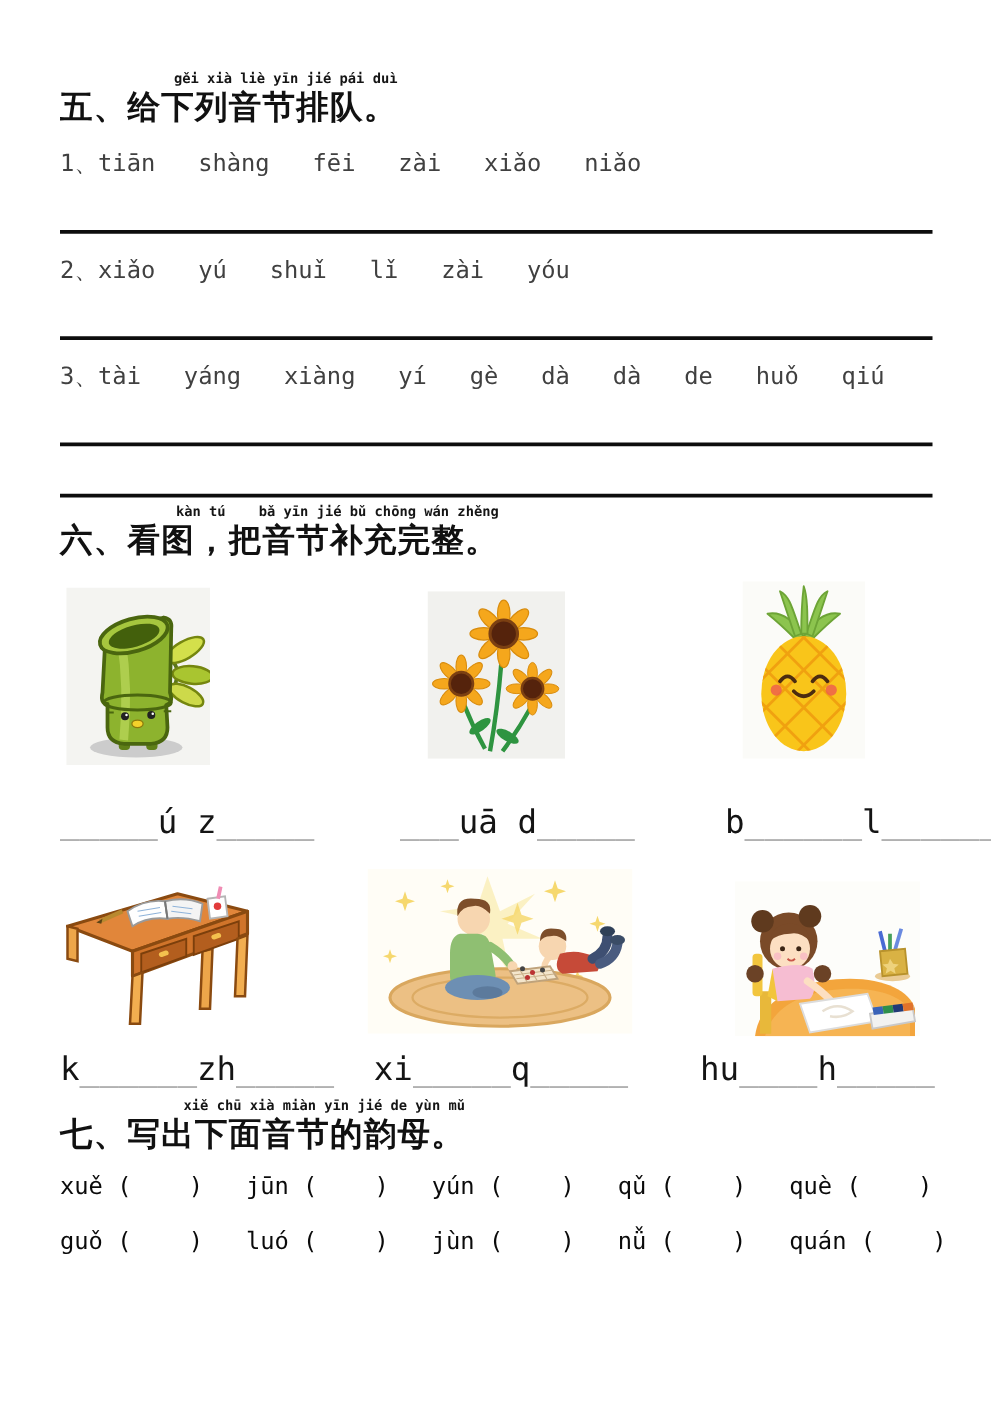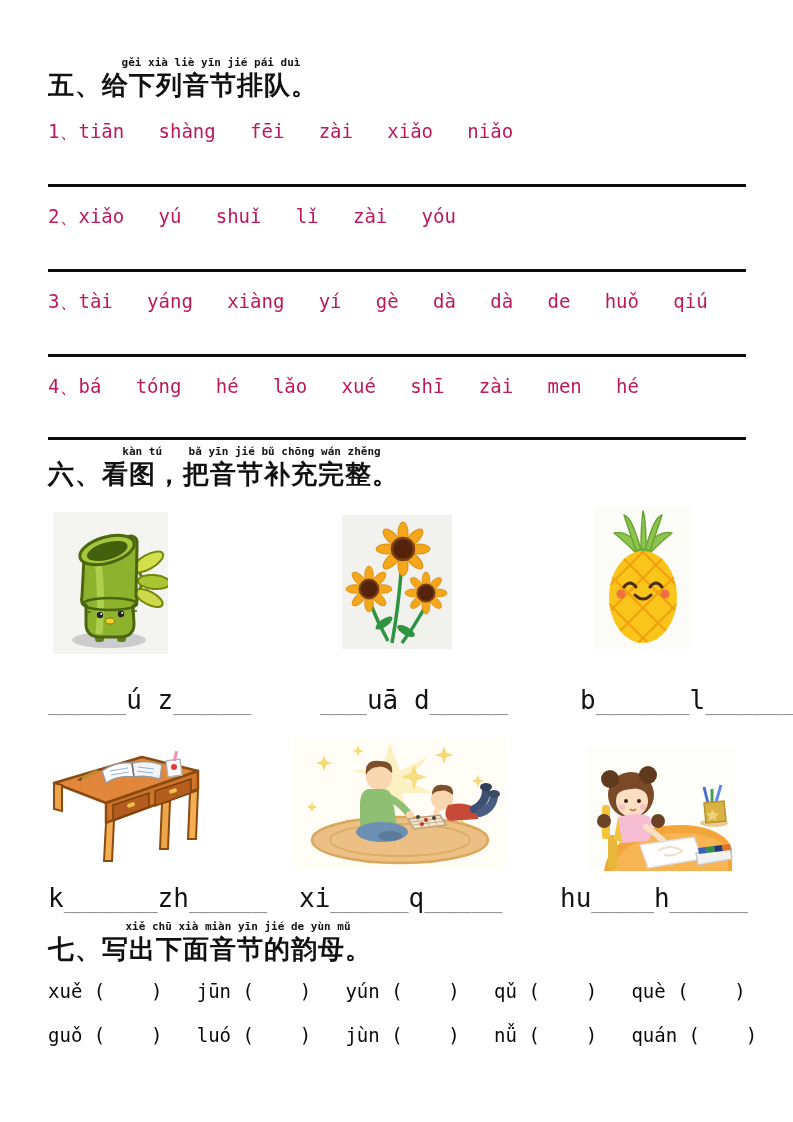--- a/index.html
+++ b/index.html
@@ -9,31 +9,31 @@
     background:#ffffff;
     box-sizing:border-box;
     padding:57px 30px 0 48px;
     font-family:"Liberation Sans", sans-serif;
     color:#111;
     overflow:hidden;
   }
   
   .heading{display:flex;align-items:flex-end;}
   .heading-num{font-size:26px;font-weight:bold;line-height:1.12;letter-spacing:1px;}
-  .heading-main{display:inline-flex;flex-direction:column;align-items:center;}
+  .heading-main{display:inline-flex;flex-direction:column;align-items:flex-end;}
   .heading-pinyin{
     font-family:"DejaVu Sans Mono", monospace;
     font-size:11px;font-weight:bold;line-height:12px;
     white-space:pre;margin:0 0 1px 2px;color:#151515;
   }
   .heading-text{font-size:26px;font-weight:bold;line-height:30px;letter-spacing:1px;}
   
   .py-line{
     font-family:"DejaVu Sans Mono", monospace;
-    font-size:19px;line-height:26px;white-space:pre;color:#be185d;
+    font-size:19px;line-height:26px;white-space:pre;color:#404040;
     margin-top:16px;
   }
   .py-line.first{margin-top:18px;}
   .rule{width:698px;border-top:3px solid #0d0d0d;margin-top:40px;}
   .rule.last{margin-top:38px;}
   
   .img-row{position:relative;height:150px;}
   .img-row.r1{margin-top:20px;}
   .img-row.r2{margin-top:20px;}
   .img-box{position:absolute;}
@@ -69,21 +69,20 @@
       <span class="heading-text">给下列音节排队。</span>
     </span>
   </div>
 
   <div class="py-line first">1、tiān   shàng   fēi   zài   xiǎo   niǎo</div>
   <div class="rule"></div>
   <div class="py-line">2、xiǎo   yú   shuǐ   lǐ   zài   yóu</div>
   <div class="rule"></div>
   <div class="py-line">3、tài   yáng   xiàng   yí   gè   dà   dà   de   huǒ   qiú</div>
   <div class="rule"></div>
-  <div class="py-line">4、bá   tóng   hé   lǎo   xué   shī   zài   men   hé</div>
   <div class="rule last"></div>
 
   <div class="heading h6">
     <span class="heading-num">六、</span>
     <span class="heading-main">
       <span class="heading-pinyin">kàn tú    bǎ yīn jié bǔ chōng wán zhěng</span>
       <span class="heading-text">看图，把音节补充完整。</span>
     </span>
   </div>
 

